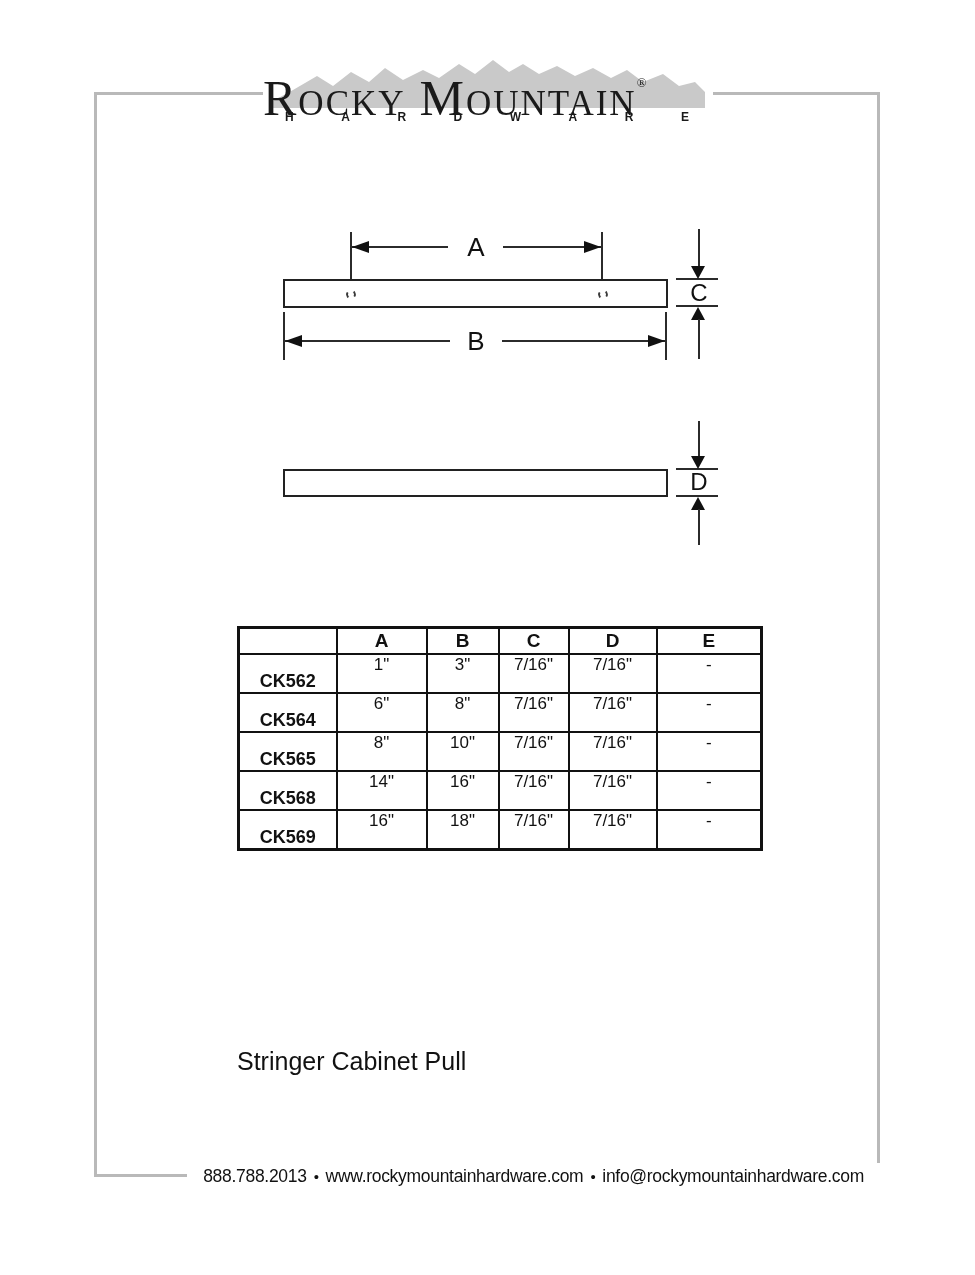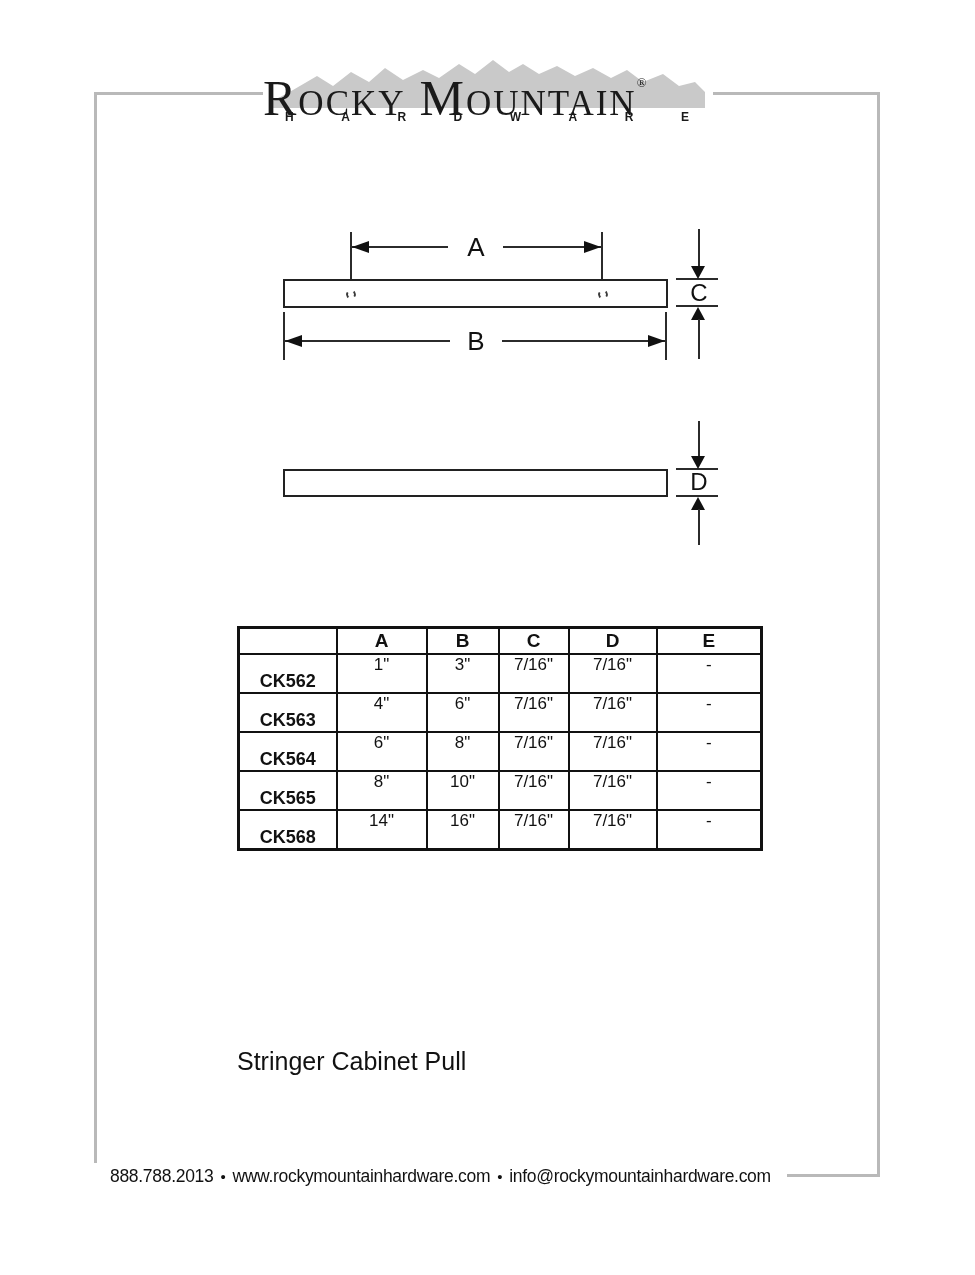--- a/index.html
+++ b/index.html
@@ -42,21 +42,21 @@
   table.spec{position:absolute;left:237px;top:626px;width:523px;border-collapse:collapse;
              table-layout:fixed;border:3px solid #111;background:#fff;}
   table.spec th,table.spec td{border:2px solid #111;text-align:center;padding:0;}
   table.spec thead th{height:24px;font-size:19px;font-weight:bold;vertical-align:middle;}
   table.spec tbody tr{height:39px;}
   td.model{font-weight:bold;font-size:18px;vertical-align:bottom;padding-bottom:5px;}
   td.val{font-size:17px;vertical-align:top;padding-top:4px;}
 
   
   .title{position:absolute;left:237px;top:1046px;font-size:25px;line-height:30px;color:#111;}
-  .footer-line{position:absolute;left:94px;top:1163px;width:786px;text-align:left;z-index:2;}
+  .footer-line{position:absolute;left:94px;top:1163px;width:786px;text-align:right;z-index:2;}
   .footer-text{display:inline-block;background:#fff;padding:0 16px;font-size:17.5px;
                letter-spacing:-0.3px;line-height:26px;color:#111;white-space:nowrap;}
   .footer-text .dot{margin:0 7px;font-size:15px;}
 </style>
 </head>
 <body>
 
 <div class="page">
 
   <div class="frame"></div>
@@ -142,28 +142,20 @@
     <tbody>
       <tr>
         <td class="model">CK562</td>
         <td class="val">1"</td>
         <td class="val">3"</td>
         <td class="val">7/16"</td>
         <td class="val">7/16"</td>
         <td class="val">-</td>
       </tr>
       <tr>
-        <td class="model">CK563</td>
-        <td class="val">4"</td>
-        <td class="val">6"</td>
-        <td class="val">7/16"</td>
-        <td class="val">7/16"</td>
-        <td class="val">-</td>
-      </tr>
-      <tr>
         <td class="model">CK564</td>
         <td class="val">6"</td>
         <td class="val">8"</td>
         <td class="val">7/16"</td>
         <td class="val">7/16"</td>
         <td class="val">-</td>
       </tr>
       <tr>
         <td class="model">CK565</td>
         <td class="val">8"</td>
@@ -173,20 +165,28 @@
         <td class="val">-</td>
       </tr>
       <tr>
         <td class="model">CK568</td>
         <td class="val">14"</td>
         <td class="val">16"</td>
         <td class="val">7/16"</td>
         <td class="val">7/16"</td>
         <td class="val">-</td>
       </tr>
+      <tr>
+        <td class="model">CK569</td>
+        <td class="val">16"</td>
+        <td class="val">18"</td>
+        <td class="val">7/16"</td>
+        <td class="val">7/16"</td>
+        <td class="val">-</td>
+      </tr>
     </tbody>
   </table>
 
   <div class="title">Stringer Cabinet Pull</div>
 
   <div class="footer-line">
     <span class="footer-text">
       <span>888.788.2013</span><span class="dot">•</span><span>www.rockymountainhardware.com</span><span class="dot">•</span><span>info@rockymountainhardware.com</span>
     </span>
   </div>

